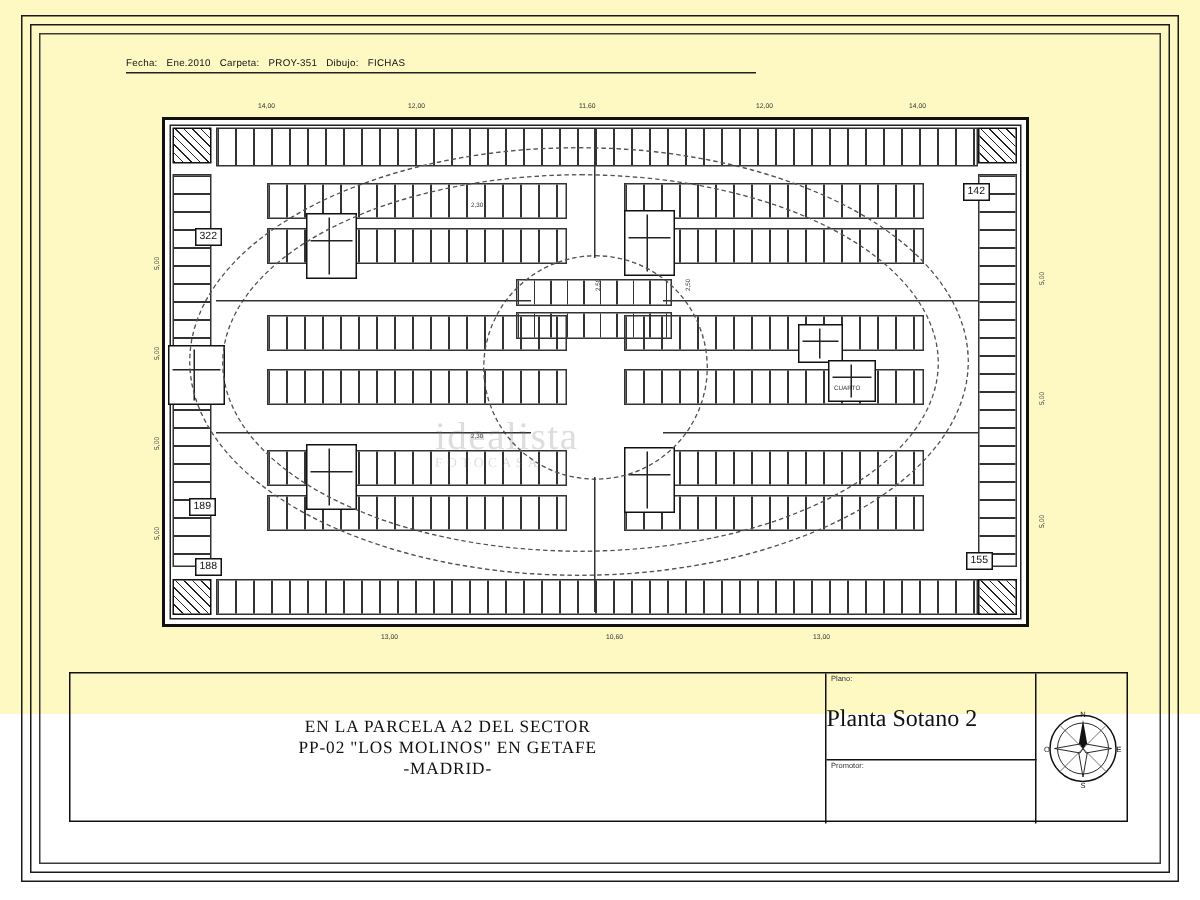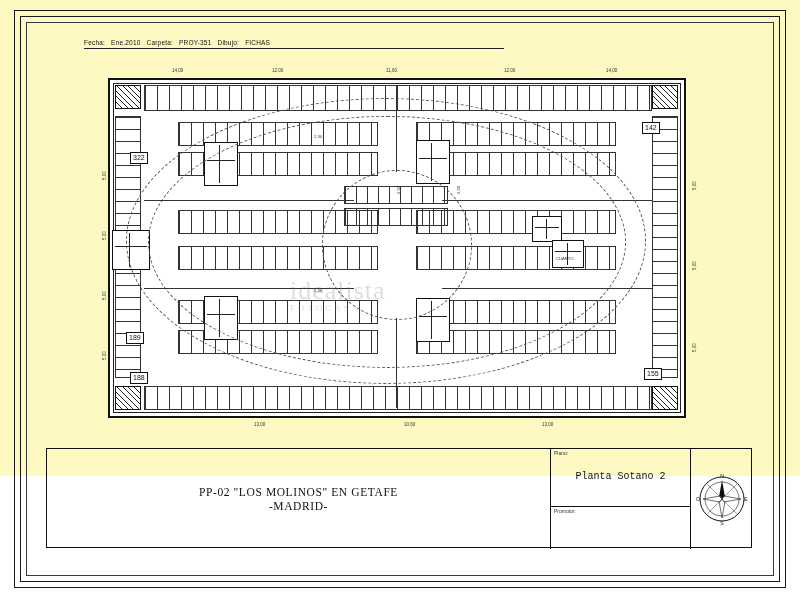--- a/index.html
+++ b/index.html
@@ -259,23 +259,22 @@
     border-right: 1px solid #111;
     border-bottom: 1px solid #111;
     box-sizing: border-box;
   }
   .tb-plane-cell .cap {
     position: absolute; left: 3px; top: 1px;
     font-size: 5px; color: #333;
   }
   .tb-plane-cell .val {
     position: absolute; left: 0; right: 0; top: 22px;
-    text-align: center;
-    font-family: Liberation Mono, monospace;
-    font-size: 10px; color: #111;
+    font-family: Liberation Serif, serif;
+    font-size: 16px; color: #111;
   }
   .tb-prom-cell {
     position: absolute;
     left: 0; top: 58px;
     width: 140px; height: 42px;
     border-right: 1px solid #111;
     box-sizing: border-box;
   }
   .tb-prom-cell .cap {
     position: absolute; left: 3px; top: 1px;
@@ -398,20 +397,21 @@
   </div>
 
   <div class="watermark">
     <span>idealista</span>
     <span class="wm-sub">FOTOCASA</span>
   </div>
 
   <div class="titleblock">
 
     <div class="tb-main">
+      <div class="tline">EN LA PARCELA A2 DEL SECTOR</div>
       <div class="tline">PP-02 "LOS MOLINOS" EN GETAFE</div>
       <div class="tline">-MADRID-</div>
     </div>
 
     <div class="tb-right">
 
       <div class="tb-plane-cell">
         <div class="cap">Plano:</div>
         <div class="val">Planta Sotano 2</div>
       </div>

